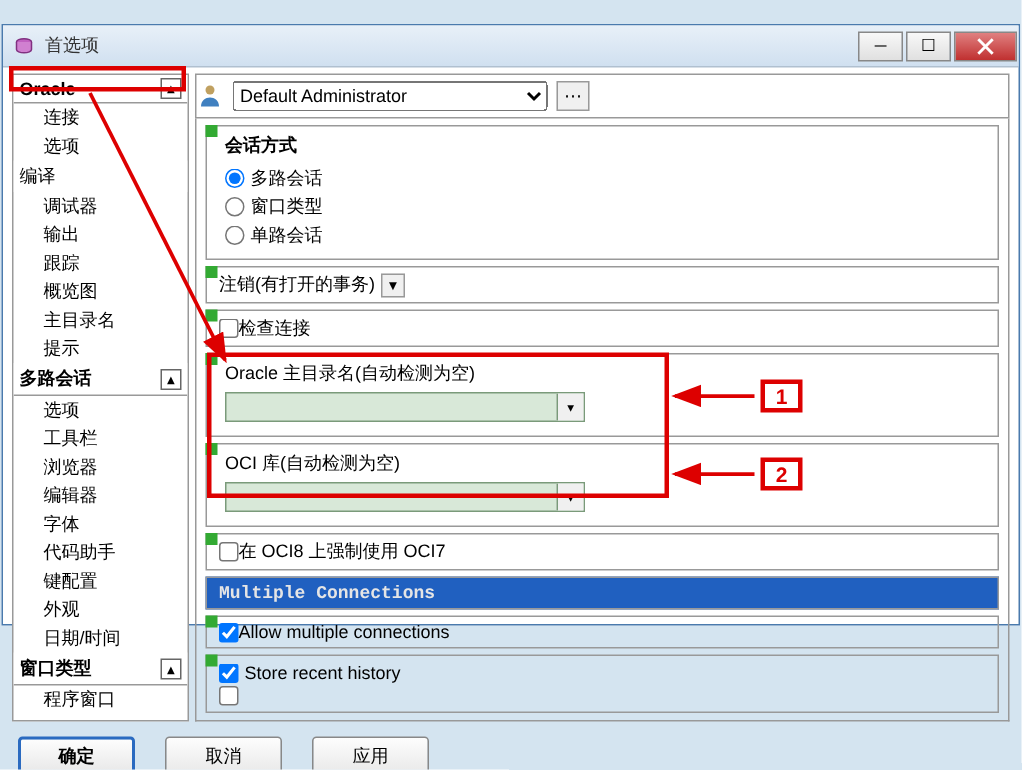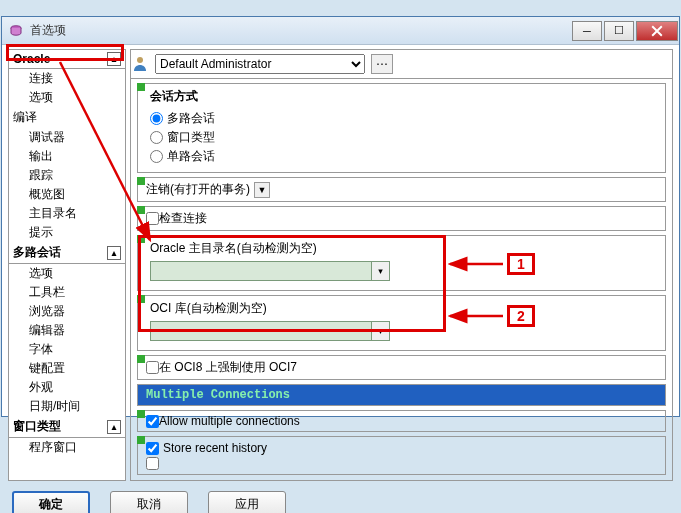--- a/index.html
+++ b/index.html
@@ -23,21 +23,21 @@
 .toolbar .menubtn { width: 22px; height: 20px; border: 1px solid #999; background: #f0f0f0; display: flex; align-items: center; justify-content: center; cursor: pointer; }
 .content { flex: 1; border: 1px solid #999; border-top: none; overflow-y: auto; padding: 4px 6px; position: relative; }
 .section { border: 1px solid #999; margin-bottom: 4px; padding: 4px 8px 6px 12px; position: relative; }
 .section.with-check { padding: 3px 8px; display: flex; align-items: center; }
 .green-sq { width: 8px; height: 8px; background: #3a3; position: absolute; left: -1px; top: -1px; }
 .sec-title { font-weight: bold; margin-bottom: 4px; }
 .radio-row, .check-row { display: flex; align-items: center; gap: 0; padding: 1px 0; }
 .radio-row input, .check-row input { margin-right: 4px; }
 .combo { display: inline-block; background: #d8e8d8; border: 1px solid #7a9a7a; width: 240px; height: 20px; position: relative; }
 .combo .arrow { position: absolute; right: 0; top: 0; width: 18px; height: 18px; border-left: 1px solid #7a9a7a; background: #f0f0f0; display: flex; align-items: center; justify-content: center; font-size: 9px; }
-.bluebar { background: #2060c0; color: #86efac; padding: 3px 8px; font-family: "Courier New", monospace; font-weight: bold; border: 1px solid #999; margin-bottom: 4px; }
+.bluebar { background: #2060c0; color: #e5e5e5; padding: 3px 8px; font-family: "Courier New", monospace; font-weight: bold; border: 1px solid #999; margin-bottom: 4px; }
 .buttons { height: 38px; display: flex; align-items: center; padding-left: 10px; gap: 20px; }
 .btn { width: 78px; height: 26px; border: 1px solid #888; background: linear-gradient(#fdfdfd,#e8e8e8); border-radius: 3px; cursor: pointer; font-size: 12px; }
 .btn.primary { border: 2px solid #2a6ac0; font-weight: bold; }
 
 .annot-box-top { position: absolute; border: 3px solid #d00; left: 6px; top: 44px; width: 118px; height: 17px; pointer-events: none; z-index: 10; }
 .annot-box-main { position: absolute; border: 3px solid #d00; left: 138px; top: 235px; width: 308px; height: 97px; pointer-events: none; z-index: 10; }
 .annot-num { position: absolute; border: 3px solid #d00; width: 28px; height: 22px; display: flex; align-items: center; justify-content: center; color: #d00; font-weight: bold; font-size: 14px; z-index: 10; }
 .annot-arrow { position: absolute; z-index: 9; pointer-events: none; }
 .cb-icon { width:16px; height:16px; }
 </style>
@@ -83,20 +83,21 @@
         <div class="side-item">提示</div>
         <div class="side-cat">
           <span>多路会话</span>
           <span class="exp">▴</span>
         </div>
         <div class="side-item">选项</div>
         <div class="side-item">工具栏</div>
         <div class="side-item">浏览器</div>
         <div class="side-item">编辑器</div>
         <div class="side-item">字体</div>
+        <div class="side-item">代码助手</div>
         <div class="side-item">键配置</div>
         <div class="side-item">外观</div>
         <div class="side-item">日期/时间</div>
         <div class="side-cat">
           <span>窗口类型</span>
           <span class="exp">▴</span>
         </div>
         <div class="side-item">程序窗口</div>
       </div>
 

